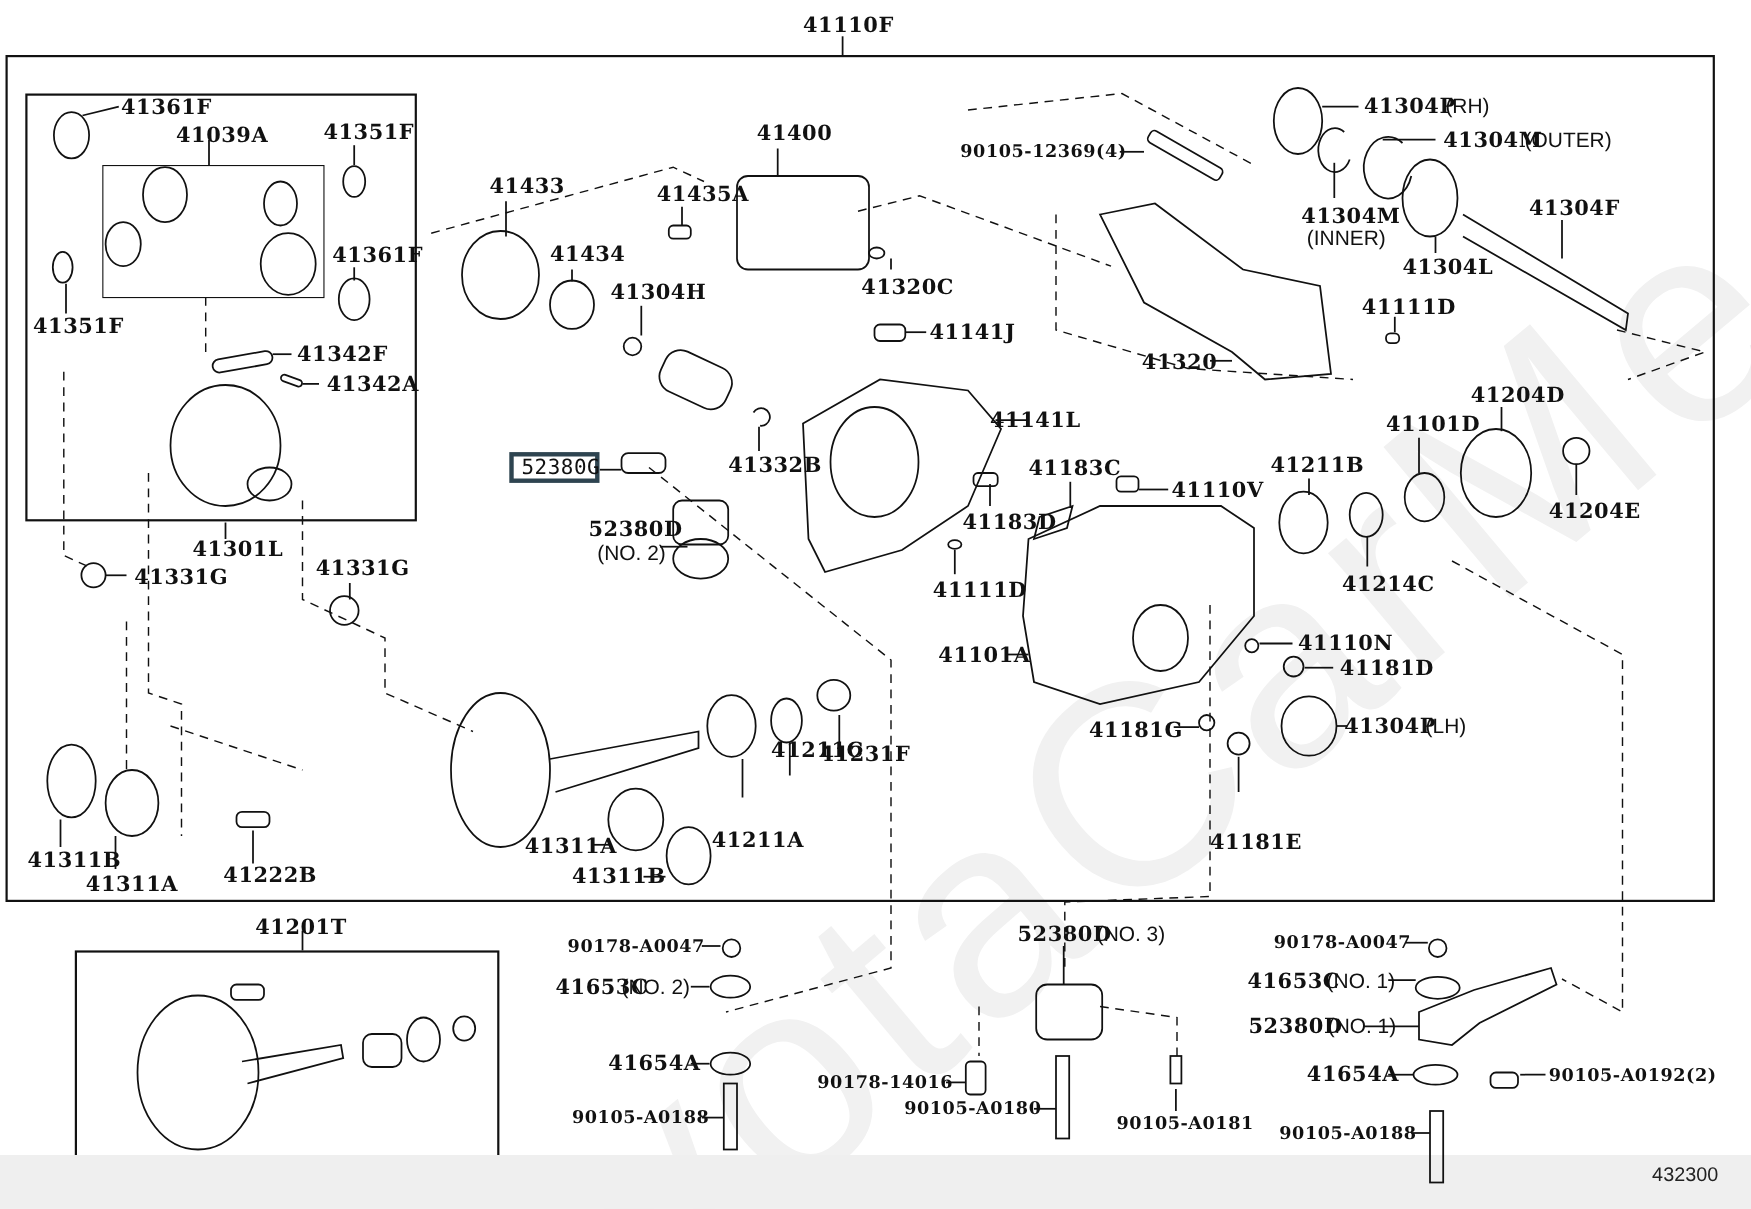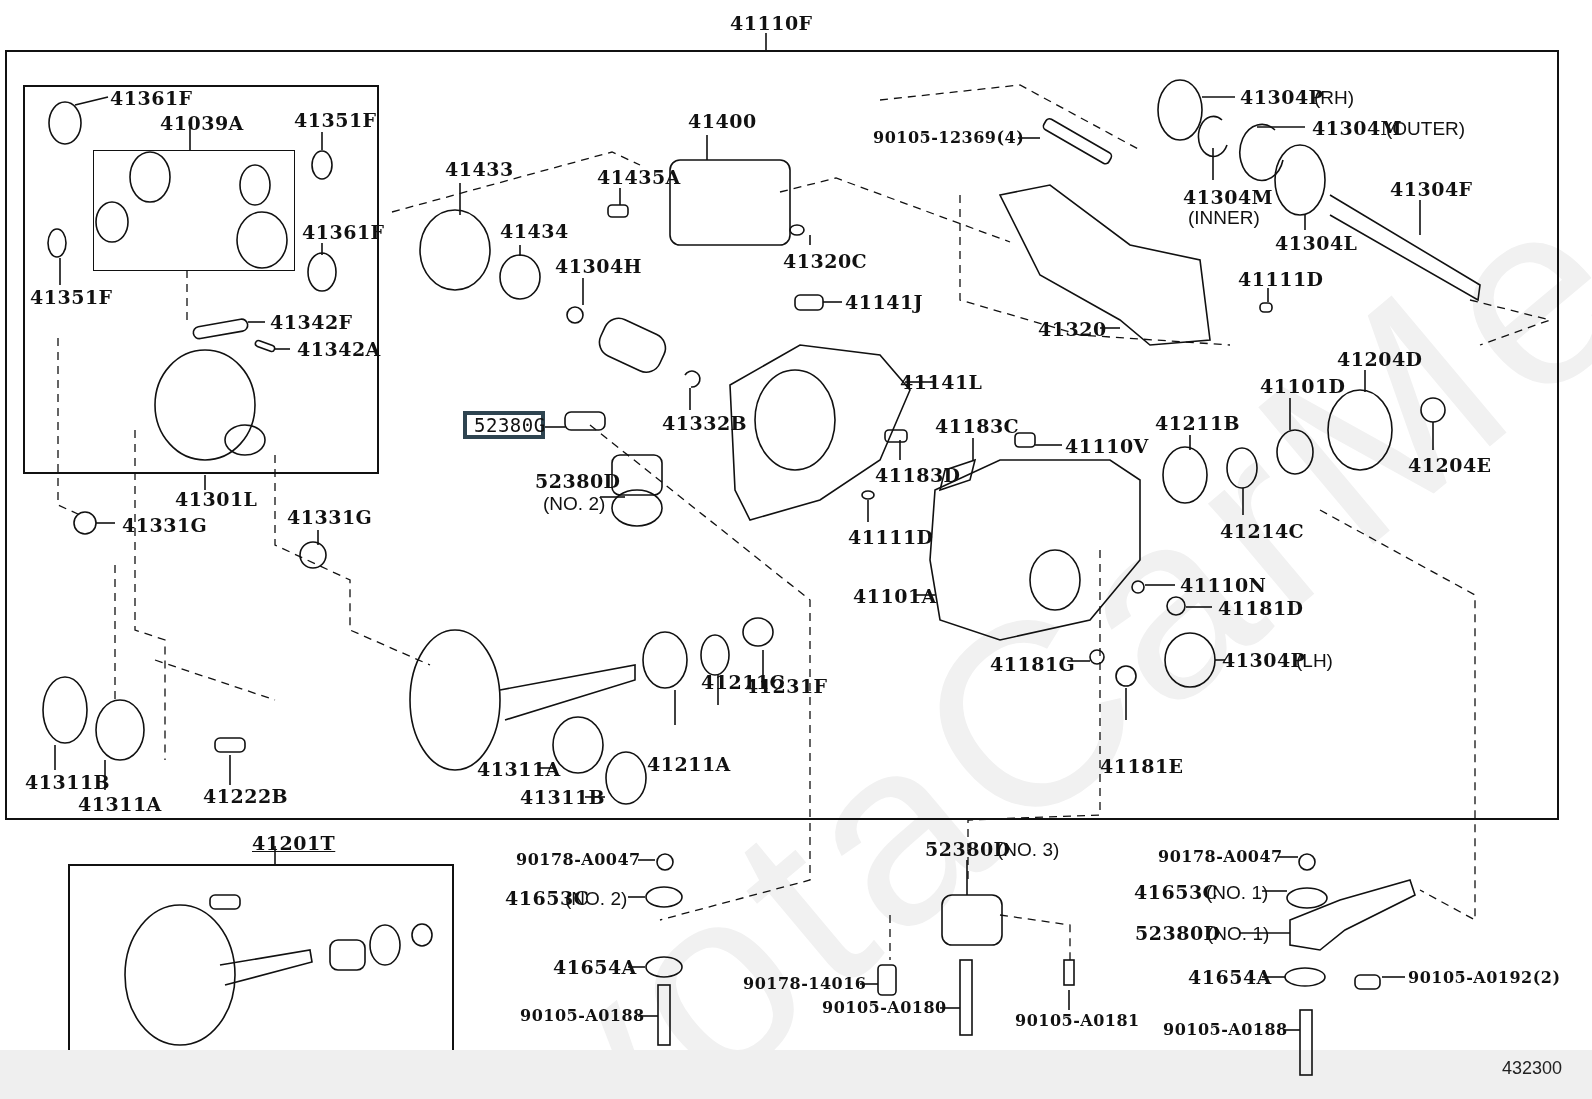--- a/index.html
+++ b/index.html
@@ -266,21 +266,21 @@
 <div class="lbl" style="left:1337px;top:350px;">41204D</div>
 <div class="lbl" style="left:1408px;top:456px;">41204E</div>
 <div class="lbl" style="left:1220px;top:522px;">41214C</div>
 <div class="lbl" style="left:1180px;top:576px;">41110N</div>
 <div class="lbl" style="left:1218px;top:599px;">41181D</div>
 <div class="lbl" style="left:990px;top:655px;">41181G</div>
 <div class="lbl" style="left:1222px;top:651px;">41304P</div>
 <div class="lbl note" style="left:1296px;top:651px;">(LH)</div>
 <div class="lbl" style="left:1100px;top:757px;">41181E</div>
 
-<div class="lbl" style="left:252px;top:834px;text-decoration:underline;">41201T</div>
+<div class="lbl" style="left:232px;top:834px;">41201T</div>
 
 <div class="lbl small" style="left:516px;top:852px;">90178-A0047</div>
 <div class="lbl" style="left:505px;top:889px;">41653C</div>
 <div class="lbl note" style="left:565px;top:889px;">(NO. 2)</div>
 <div class="lbl" style="left:553px;top:958px;">41654A</div>
 <div class="lbl small" style="left:520px;top:1008px;">90105-A0188</div>
 
 <div class="lbl" style="left:925px;top:840px;">52380D</div>
 <div class="lbl note" style="left:997px;top:840px;">(NO. 3)</div>
 <div class="lbl small" style="left:743px;top:976px;">90178-14016</div>

